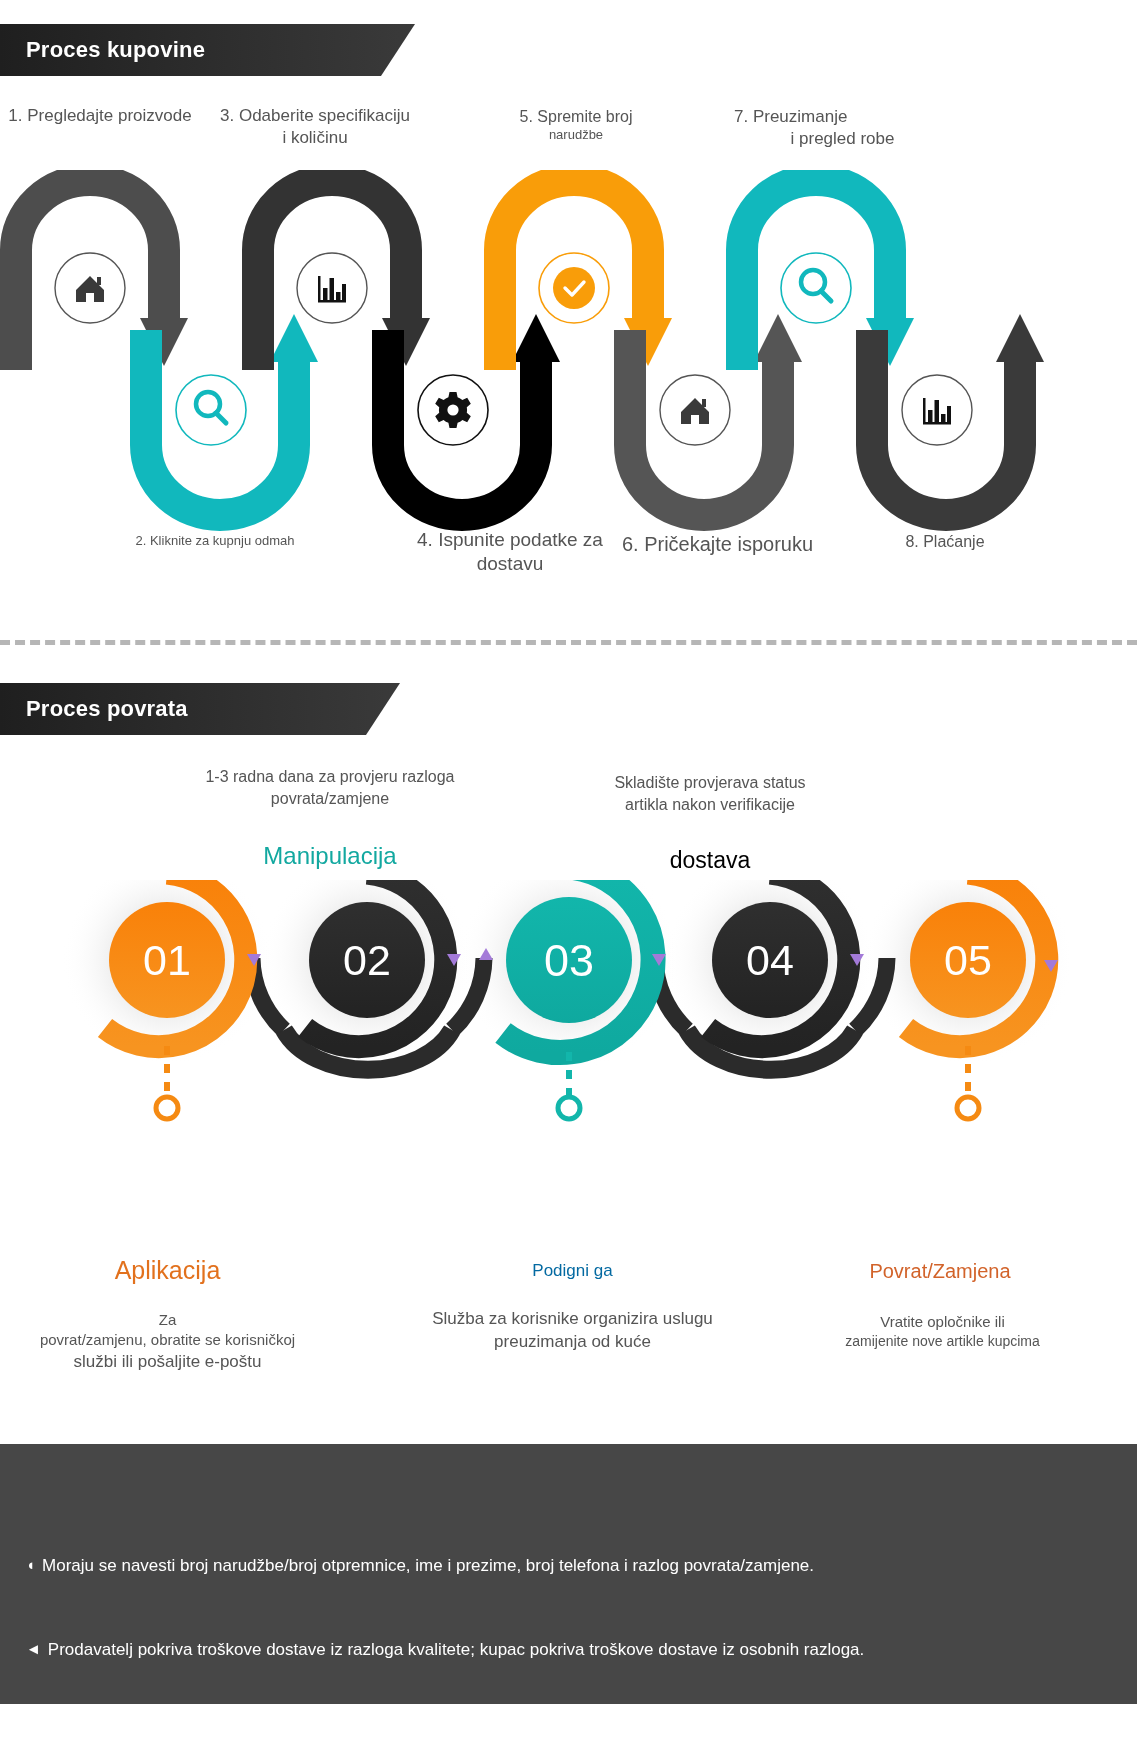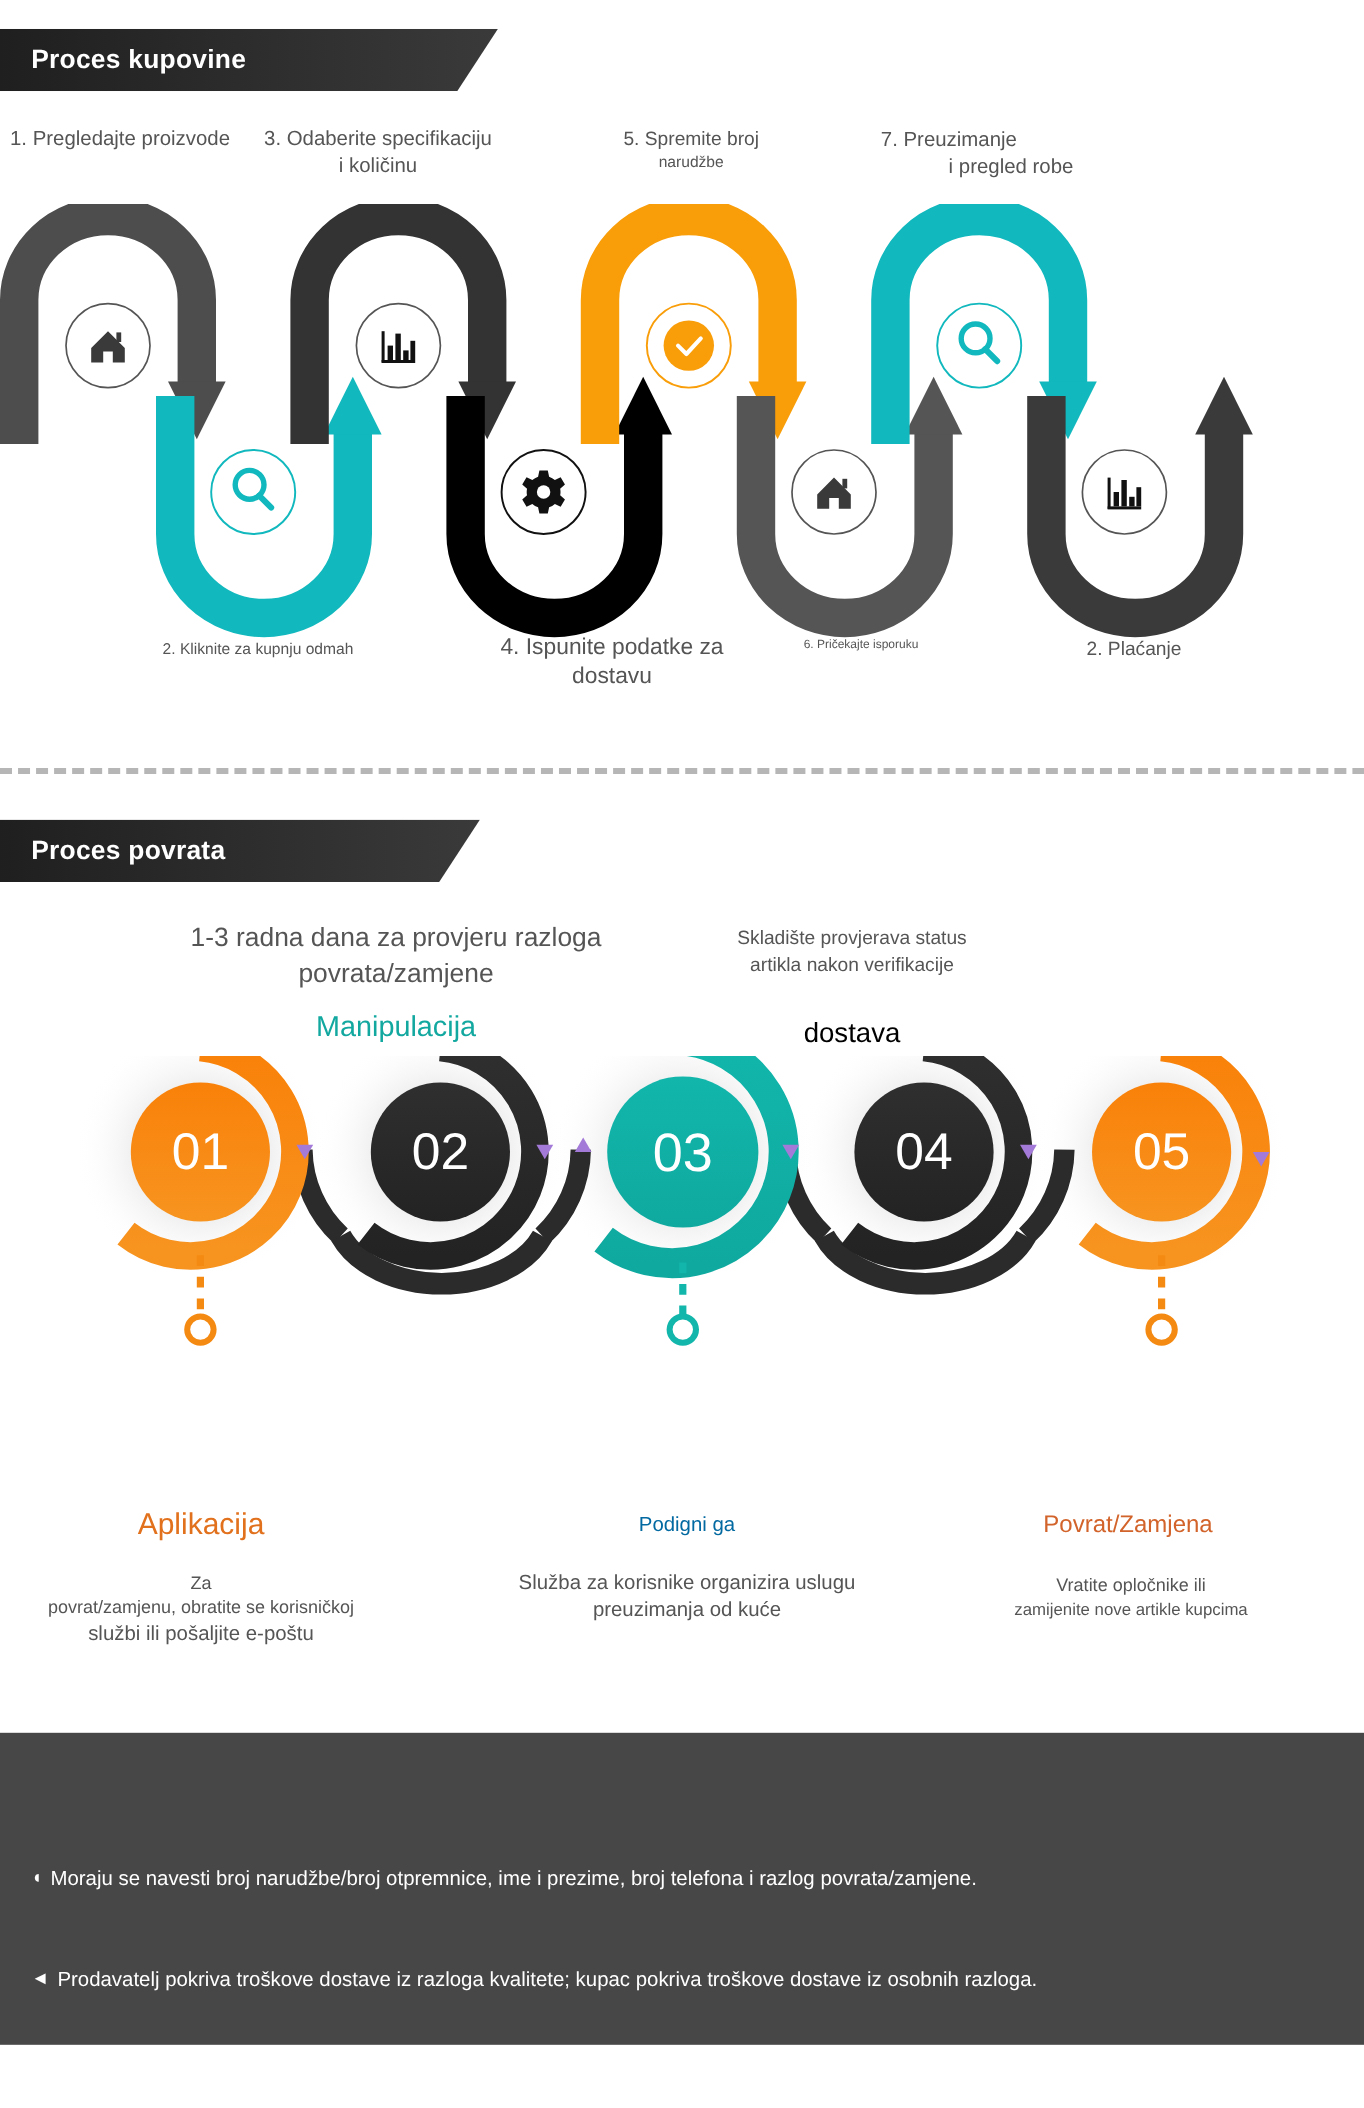--- a/index.html
+++ b/index.html
@@ -237,36 +237,36 @@
 
 <div class="cap1" style="left:95px;top:533px;width:240px;font-size:13px;">
   <div>2. Kliknite za kupnju odmah</div>
 </div>
 
 <div class="cap1" style="left:380px;top:528px;width:260px;font-size:19px;">
   <div>4. Ispunite podatke za</div>
   <div>dostavu</div>
 </div>
 
-<div class="cap1" style="left:600px;top:532px;width:235px;font-size:10px;">
+<div class="cap1" style="left:600px;top:532px;width:235px;font-size:20px;">
   <div>6. Pričekajte isporuku</div>
 </div>
 
 <div class="cap1" style="left:855px;top:532px;width:180px;font-size:16px;">
-  <div>2. Plaćanje</div>
+  <div>8. Plaćanje</div>
 </div>
 
 <div class="divider" style="top:640px;"></div>
 
 <div class="banner" id="banner-returns" style="top:683px;width:400px;text-align:right;">
   <div class="bg" style="background:linear-gradient(90deg,#1f1f1f 0%,#2e2e2e 55%,#3a3a3a 100%);"></div>
   <span class="label">Proces povrata</span>
 </div>
 
-<div class="p2txt p2-desc" style="left:135px;top:766px;width:390px;font-size:22px;">
+<div class="p2txt p2-desc" style="left:135px;top:766px;width:390px;font-size:16px;">
   <div>1-3 radna dana za provjeru razloga</div>
   <div>povrata/zamjene</div>
 </div>
 <div class="p2txt p2-title" style="left:195px;top:840px;width:270px;font-size:24px;color:#12a8a0;">
   <span>Manipulacija</span>
 </div>
 
 <div class="p2txt p2-desc" style="left:560px;top:772px;width:300px;font-size:16px;">
   <div>Skladište provjerava status</div>
   <div>artikla nakon verifikacije</div>

